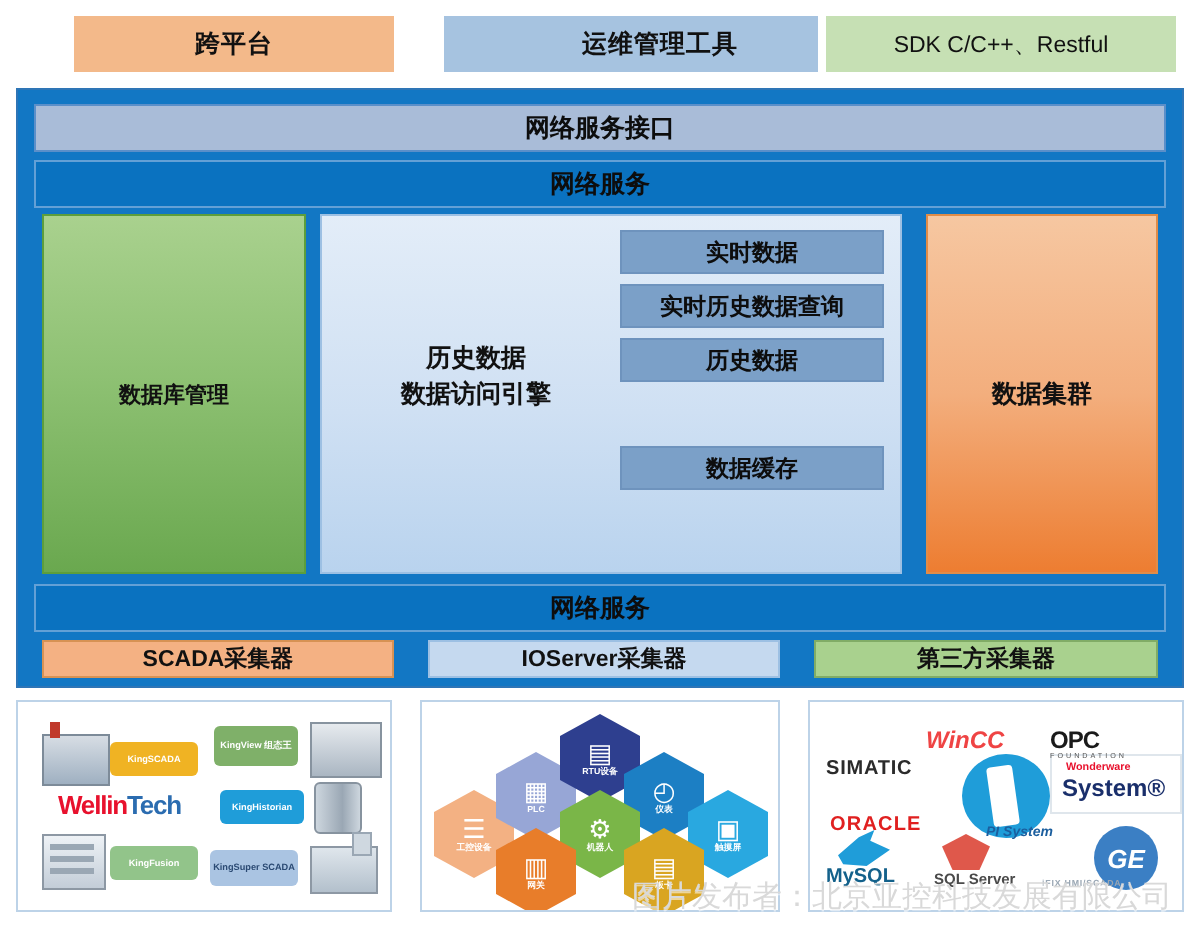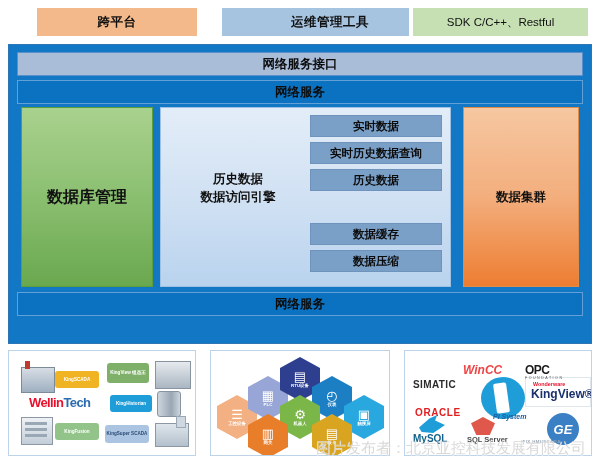--- a/index.html
+++ b/index.html
@@ -42,21 +42,21 @@
   .bar.netsvc-bot{top:247px;background:#0a72c0;border:1px solid #63a0d6;color:#0d0d0d;}
 
   
   .core{position:absolute;left:8px;top:62px;width:566px;height:180px;}
 
   .dbmgmt{
     position:absolute;left:4px;top:0;width:132px;height:180px;
     background:linear-gradient(180deg,#a9d18e 0%,#8ec173 45%,#6aa84f 100%);
     border:1px solid #5c9e3c;
     display:flex;align-items:center;justify-content:center;
-    font-size:16px;font-weight:bold;color:#111;
+    font-size:11px;font-weight:bold;color:#111;
     box-sizing:border-box;
   }
   .engine{
     position:absolute;left:143px;top:0;width:291px;height:180px;
     background:linear-gradient(180deg,#e3edf8 0%,#cfe0f3 55%,#b9d3ee 100%);
     border:1px solid #9dc0e3;
     box-sizing:border-box;
   }
   .engine-label{
     position:absolute;left:12px;top:62px;width:130px;
@@ -277,35 +277,43 @@
           </div>
           <div class="pill">
             <span>实时历史数据查询</span>
           </div>
           <div class="pill">
             <span>历史数据</span>
           </div>
           <div class="pill gap">
             <span>数据缓存</span>
           </div>
-          <div class="pill">
-            <span>数据压缩</span>
-          </div>
         </div>
       </div>
 
       <div class="cluster">
         <span>数据集群</span>
       </div>
     </div>
 
     <div class="bar netsvc-bot">
       <span>网络服务</span>
     </div>
 
+    <div class="collectors">
+      <div class="coll scada">
+        <span>SCADA采集器</span>
+      </div>
+      <div class="coll ioserver">
+        <span>IOServer采集器</span>
+      </div>
+      <div class="coll third">
+        <span>第三方采集器</span>
+      </div>
+    </div>
   </div>
 
   <div class="panels">
 
     <div class="panel p1">
       <div class="factory"></div>
       <div class="server">
         <i style="top:4px"></i>
           <i style="top:10px"></i>
           <i style="top:16px"></i>
@@ -376,21 +384,21 @@
       <div class="pi-mark"></div>
       <div class="dolphin"></div>
       <div class="sqlmark"></div>
 
       <div class="logo l-simatic">SIMATIC</div>
       <div class="logo l-wincc">WinCC</div>
       <div class="logo l-opc"><span>OPC</span><small>FOUNDATION</small></div>
       <div class="logo l-oracle">ORACLE</div>
       <div class="logo l-pi">PI System</div>
       <div class="logo l-wonder">Wonderware</div>
-      <div class="logo l-intouch">KingView®</div>
+      <div class="logo l-intouch">System®</div>
       <div class="logo l-mysql">MySQL</div>
       <div class="logo l-sqlsrv">SQL Server</div>
       <div class="ge-mark">GE</div>
       <div class="logo l-ifix">iFIX HMI/SCADA</div>
     </div>
   </div>
 
   <div class="watermark">
     <span>图片发布者：北京亚控科技发展有限公司</span>
   </div>

